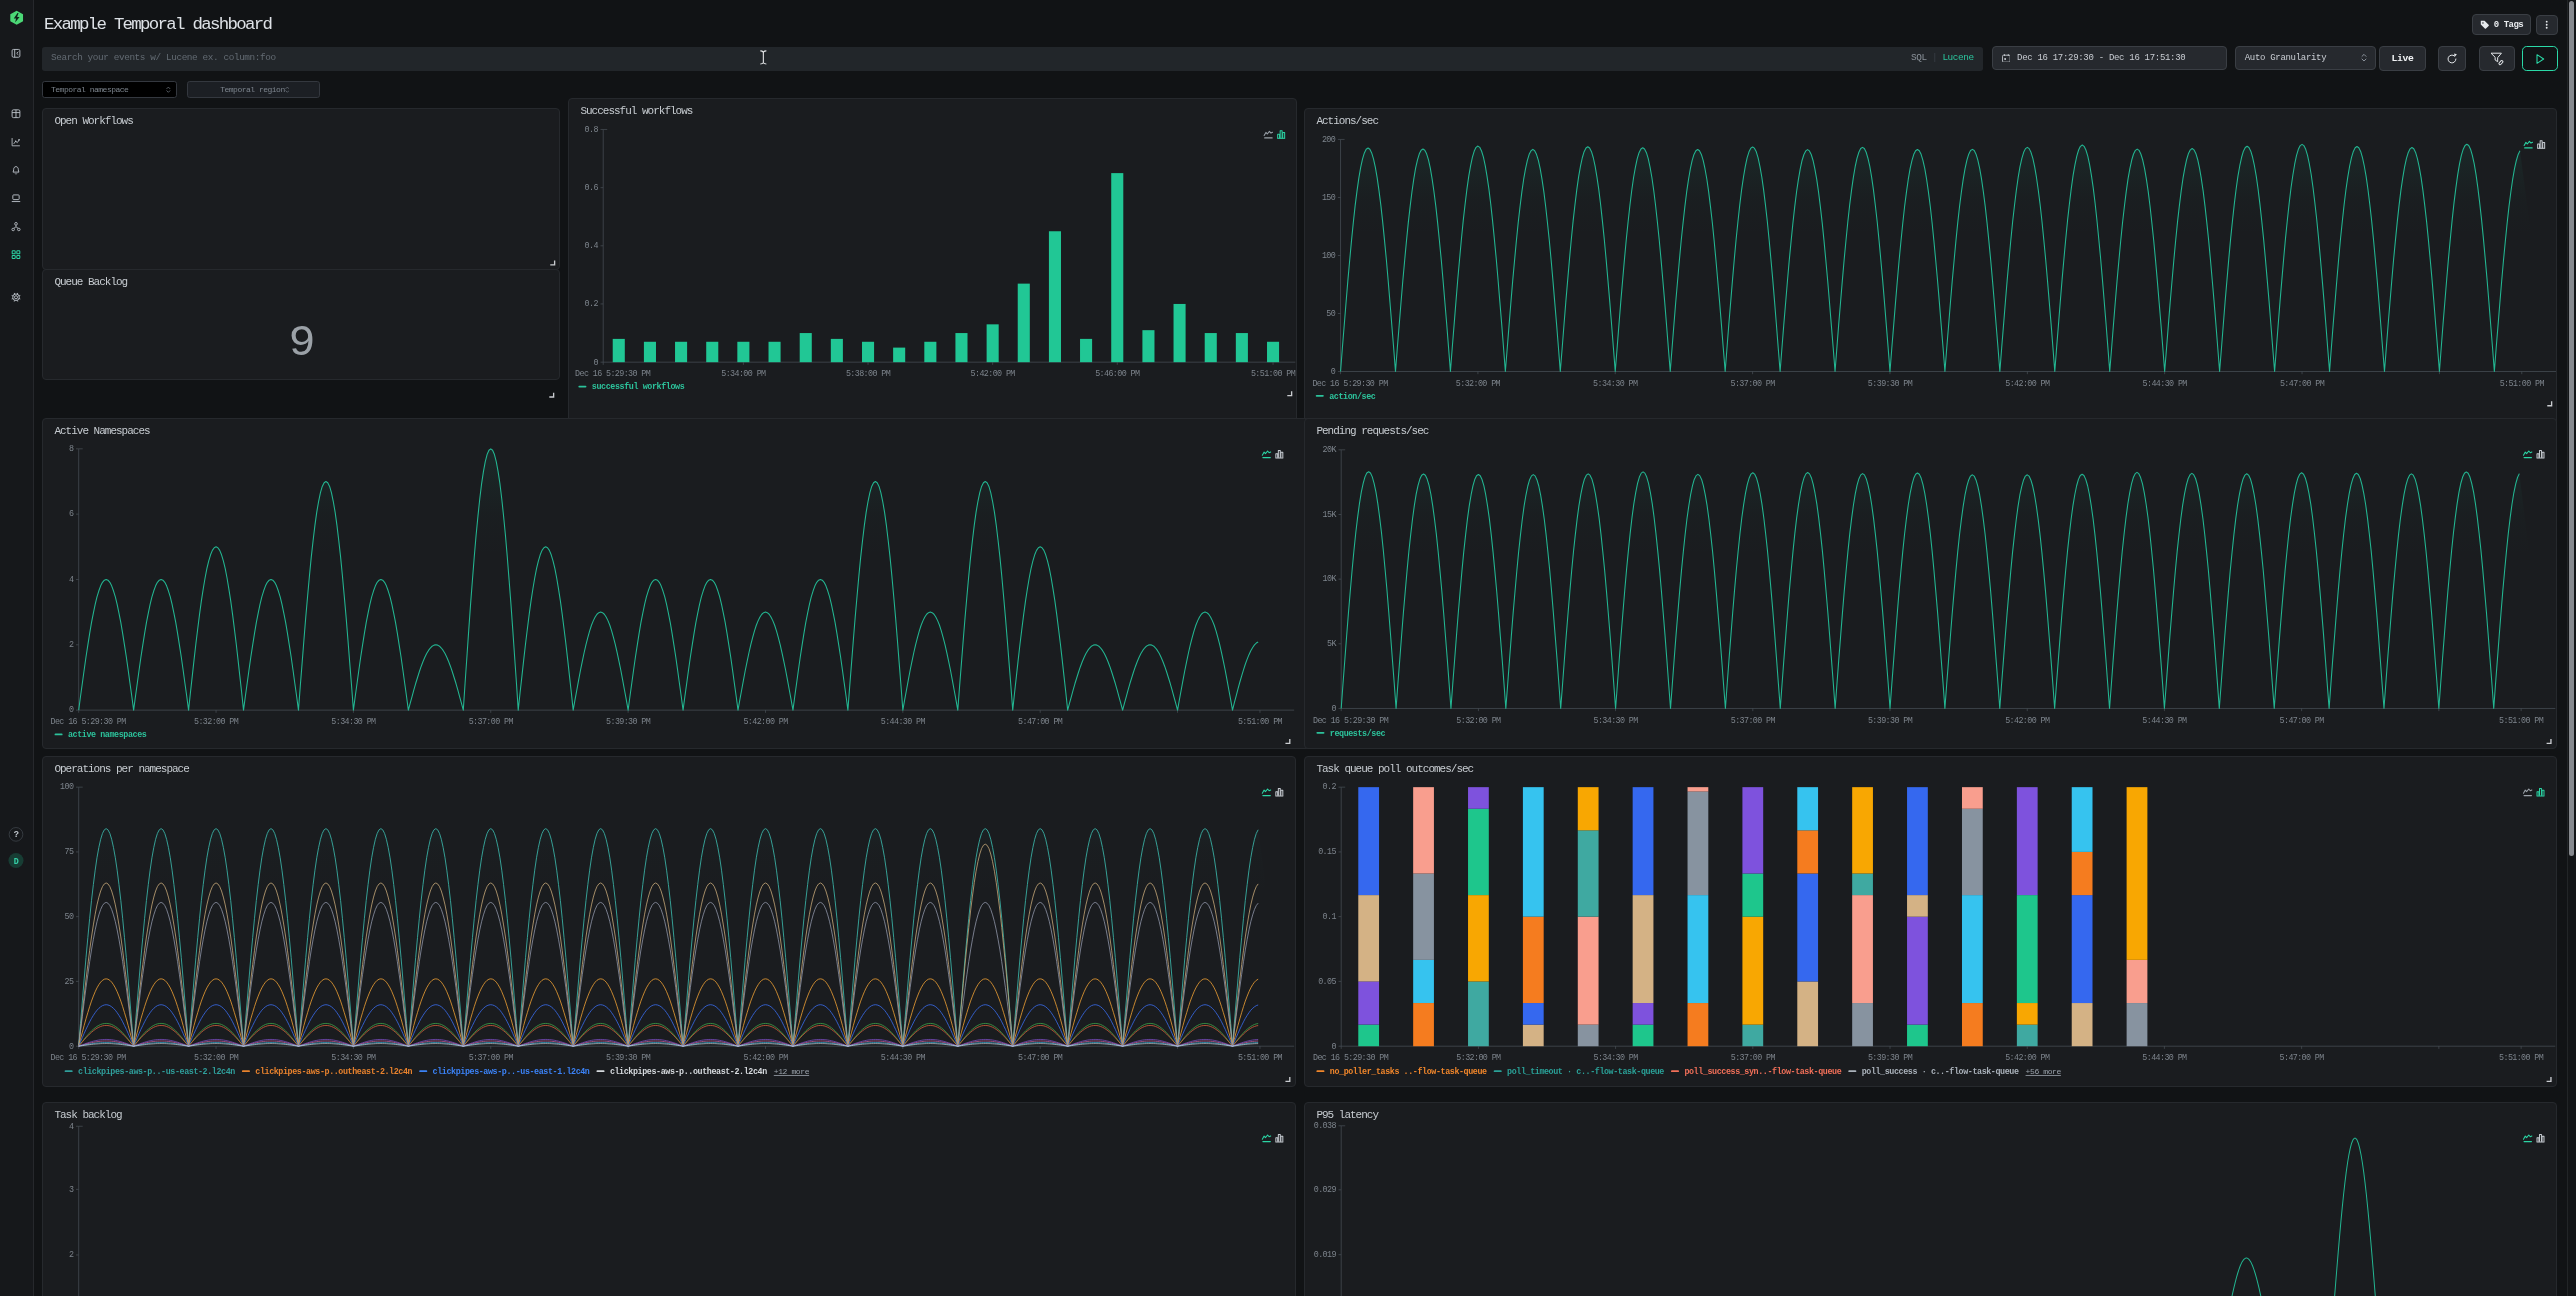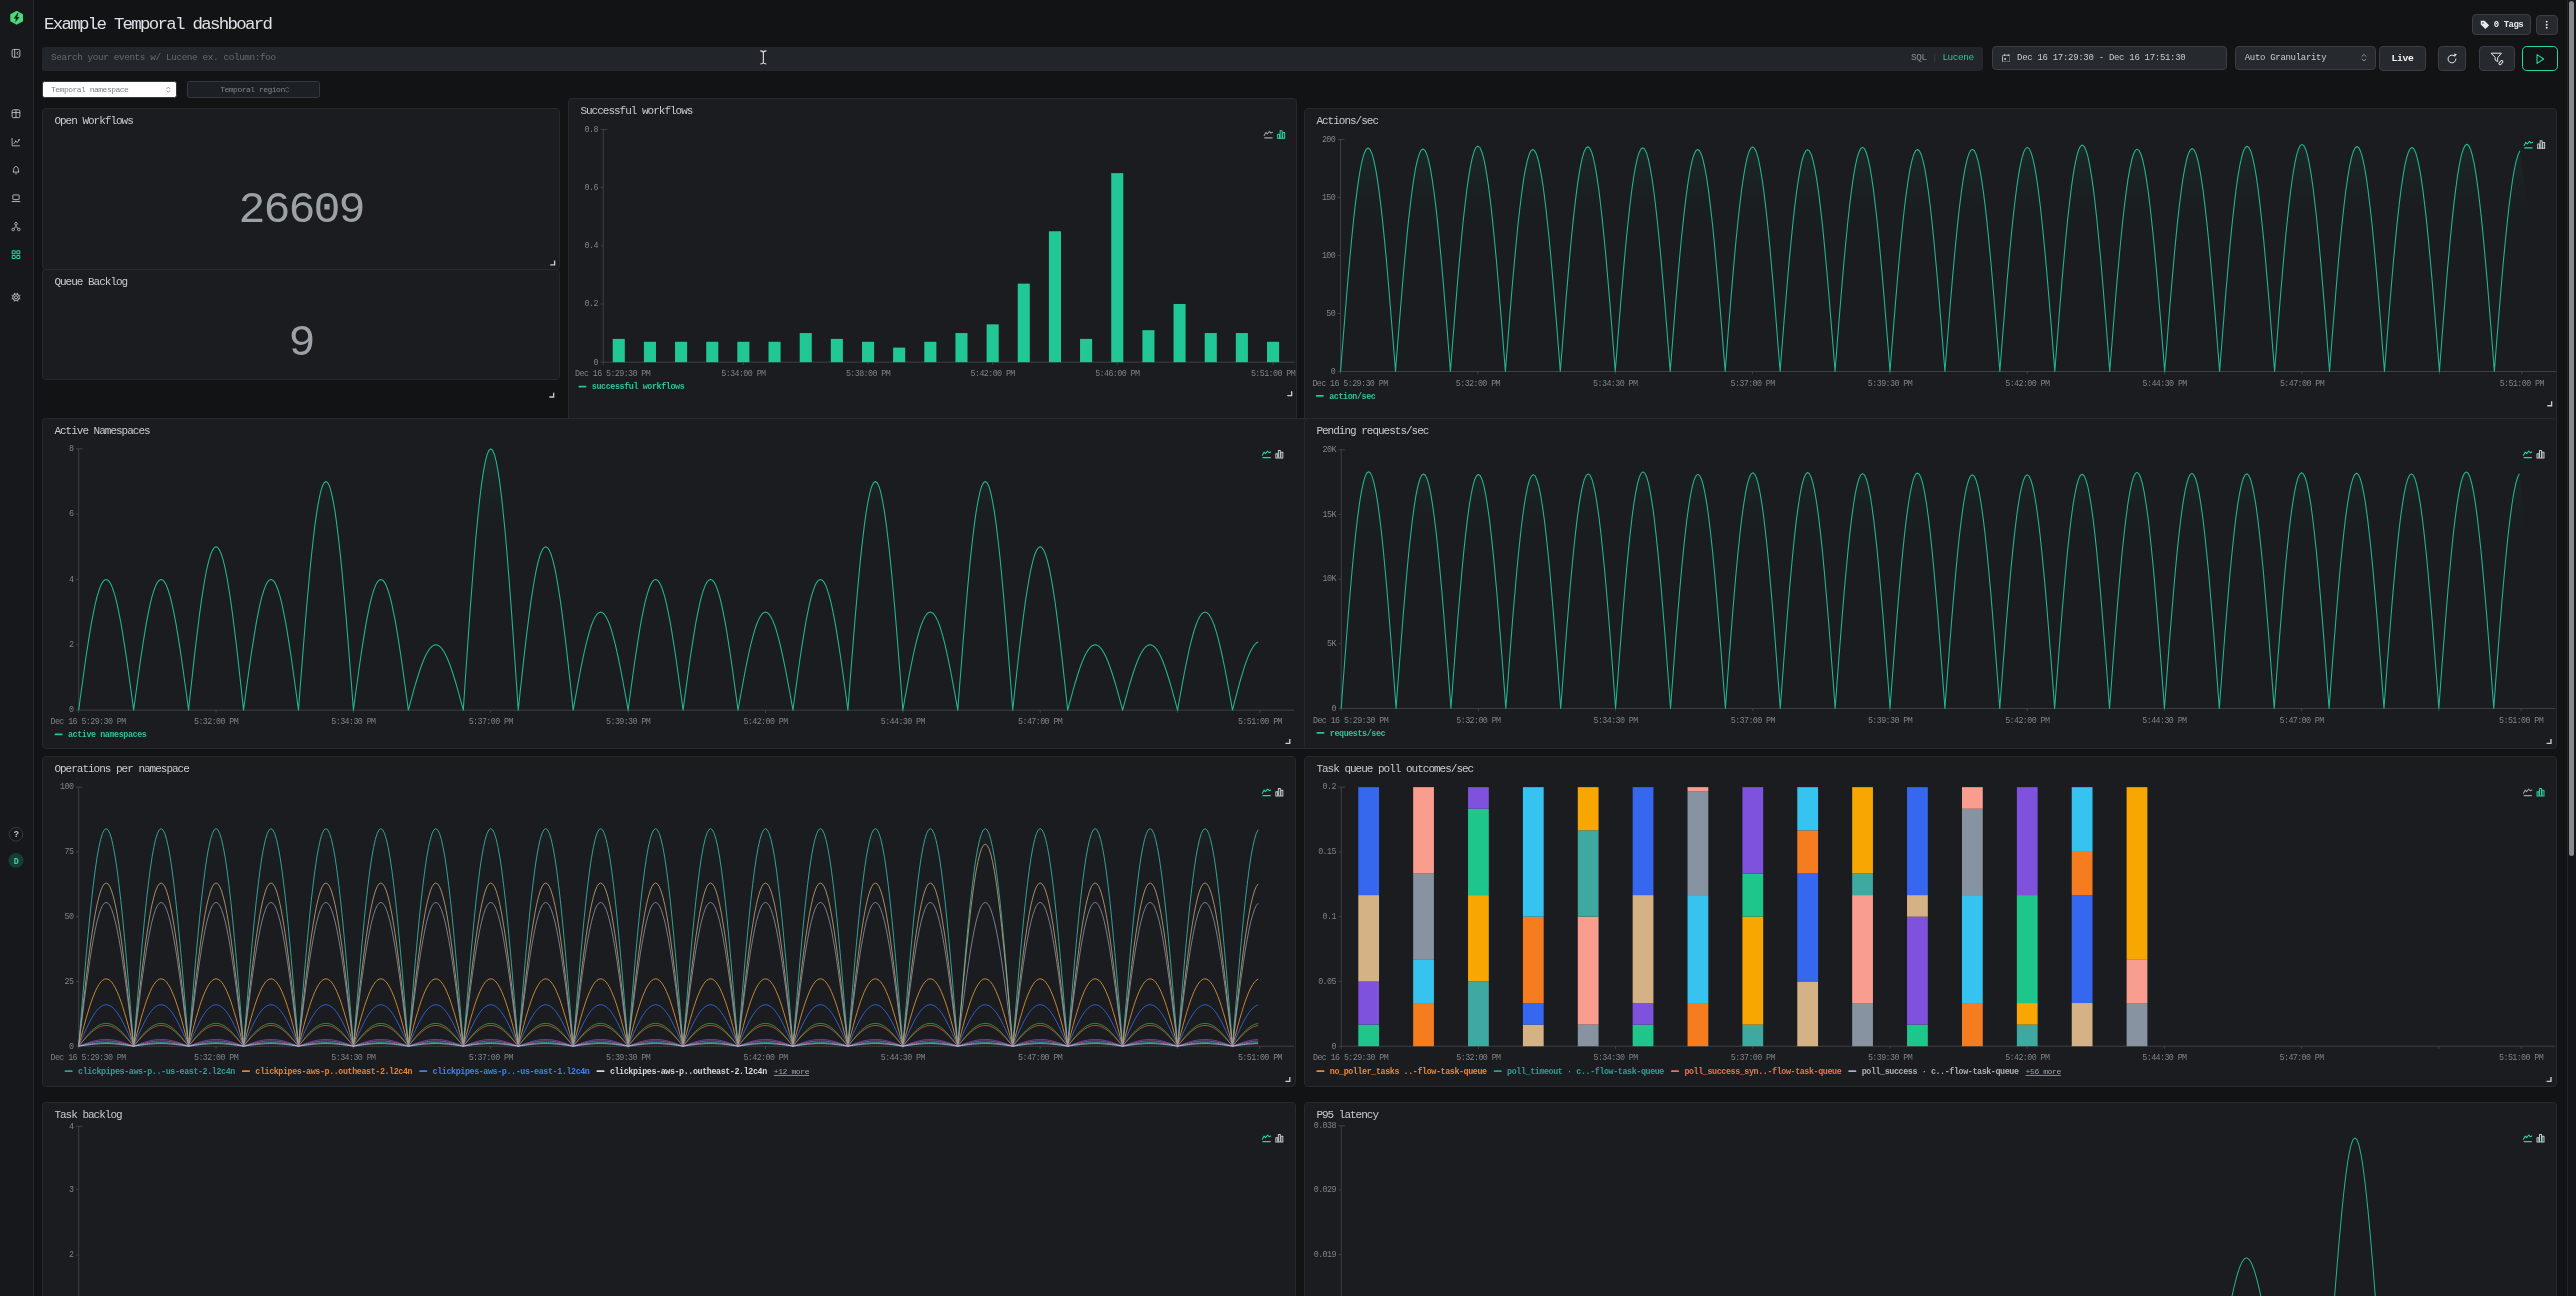--- a/index.html
+++ b/index.html
@@ -120,39 +120,38 @@
     <svg width="14.8" height="14" viewBox="0 0 22 21" fill="none" stroke="#e4e7ea" stroke-width="1.5" stroke-linejoin="round" stroke-linecap="round">
       <path d="M2,1.8 H17 L11.4,8.5 V14.6 L7.6,12 V8.5 Z"></path>
       <rect x="14.6" y="12.4" width="3.4" height="7" rx="1.7" transform="rotate(42 16.3 15.9)"></rect>
     </svg>
   </div>
 <div class="abs" style="left:2522px;top:46px;width:36px;height:25px;border:1px solid #2bd9a7;border-radius:4.7px;display:flex;align-items:center;justify-content:center;">
     <svg width="12" height="12" viewBox="0 0 18 18" fill="none" stroke="#2bd9a7" stroke-width="1.6" stroke-linejoin="round">
       <path d="M4.5,2.5 L14.5,9 L4.5,15.5 Z"></path>
     </svg>
   </div>
-<div class="abs" style="left:42px;top:81px;width:135px;height:17.4px;background:#ffffff;border:0.7px solid #34383f;border-radius:2.7px;display:flex;align-items:center;justify-content:space-between;padding:0 5.4px 0 8px;font-size:8px;letter-spacing:-0.5px;color:#7c848d;">
+<div class="abs" style="left:42px;top:81px;width:135px;height:17.4px;background:#000000;border:0.7px solid #34383f;border-radius:2.7px;display:flex;align-items:center;justify-content:space-between;padding:0 5.4px 0 8px;font-size:8px;letter-spacing:-0.5px;color:#7c848d;">
     <span>Temporal namespace</span>
     <svg width="4.7" height="7.4" viewBox="0 0 9 14" fill="none" stroke="#6c737c" stroke-width="1.5" stroke-linecap="round" stroke-linejoin="round">
       <path d="M1.5,5 L4.5,2 L7.5,5"></path>
       <path d="M1.5,9 L4.5,12 L7.5,9"></path>
     </svg>
   </div>
 <div class="abs" style="left:187px;top:81px;width:133px;height:17.4px;background:#1c1f24;border:0.7px solid #34383f;border-radius:2.7px;display:flex;align-items:center;justify-content:center;padding:0 5.4px 0 8px;font-size:8px;letter-spacing:-0.5px;color:#7c848d;">
     <span>Temporal region</span>
     <svg width="4.7" height="7.4" viewBox="0 0 9 14" fill="none" stroke="#6c737c" stroke-width="1.5" stroke-linecap="round" stroke-linejoin="round">
       <path d="M1.5,5 L4.5,2 L7.5,5"></path>
       <path d="M1.5,9 L4.5,12 L7.5,9"></path>
     </svg>
   </div>
 <div class="abs" style="left:2567px;top:0;width:9.4px;height:1297px;background:#131517;border-left:0.7px solid #222527;"></div>
 <div class="abs" style="left:2569px;top:1.3px;width:5.4px;height:855px;background:#86898e;border-radius:2.7px;"></div>
 <div class="panel" style="left:42px;top:108px;width:518px;height:162px;">
     <div class="ptitle">Open Workflows</div>
-    <div class="bignum" style="top:76px;">26609</div>
     <svg class="abs" style="left:0;top:0" width="518" height="162" viewBox="0 0 772 241">
       <path d="M756,232 h6.5 v-6.5" fill="none" stroke="#c9ccd0" stroke-width="2"></path>
     </svg>
   </div>
 <div class="panel" style="left:42px;top:269px;width:518px;height:111px;">
     <div class="ptitle">Queue Backlog</div>
     <div class="bignum" style="top:48px;">9</div>
     <svg class="abs" style="left:0;top:0" width="518" height="133" viewBox="0 0 772 199">
       <path d="M756,190 h6.5 v-6.5" fill="none" stroke="#c9ccd0" stroke-width="2"></path>
     </svg>

